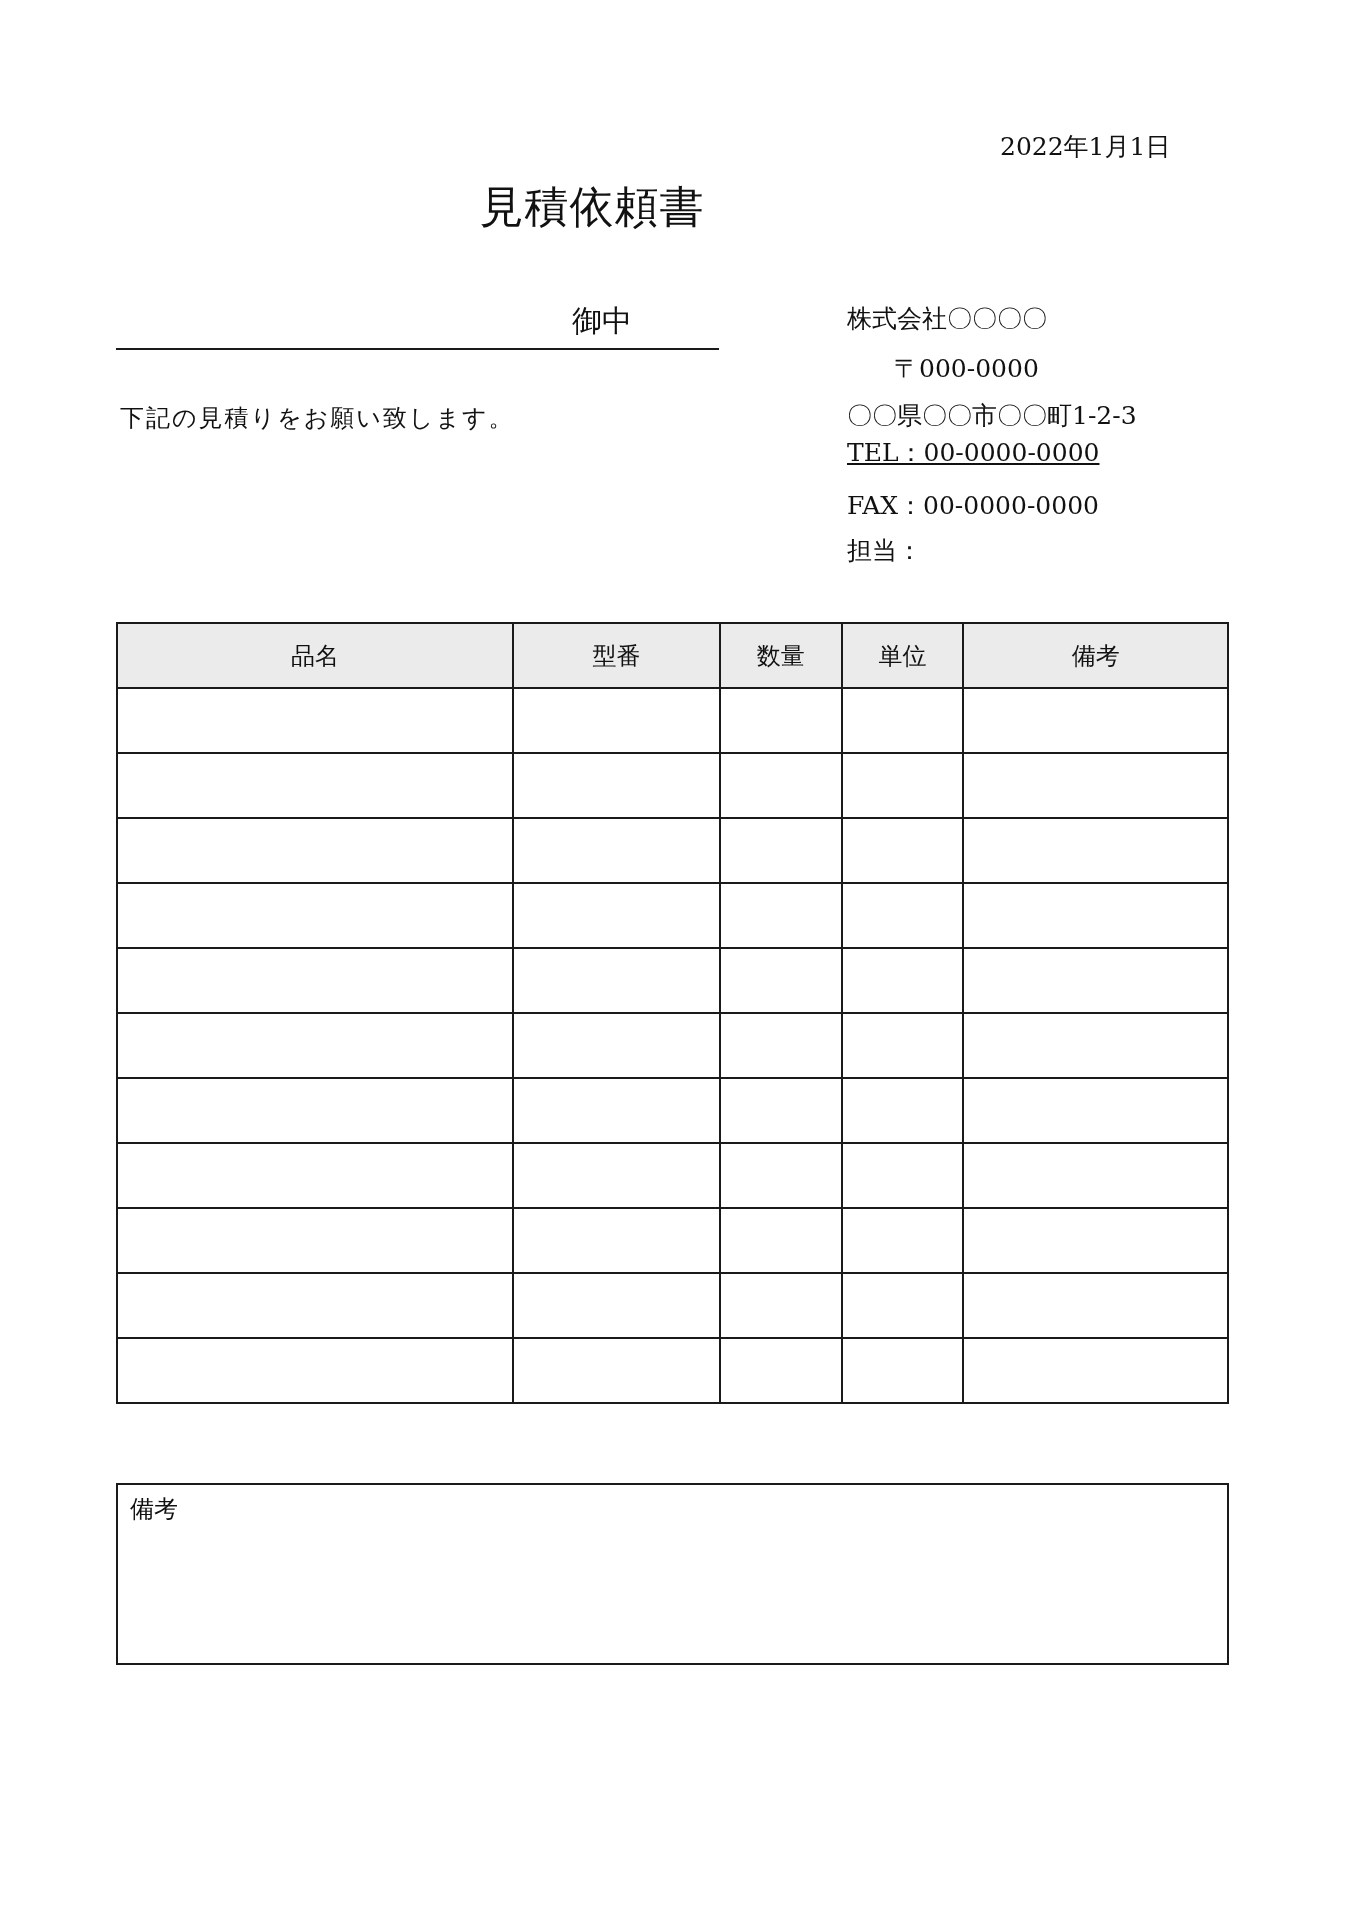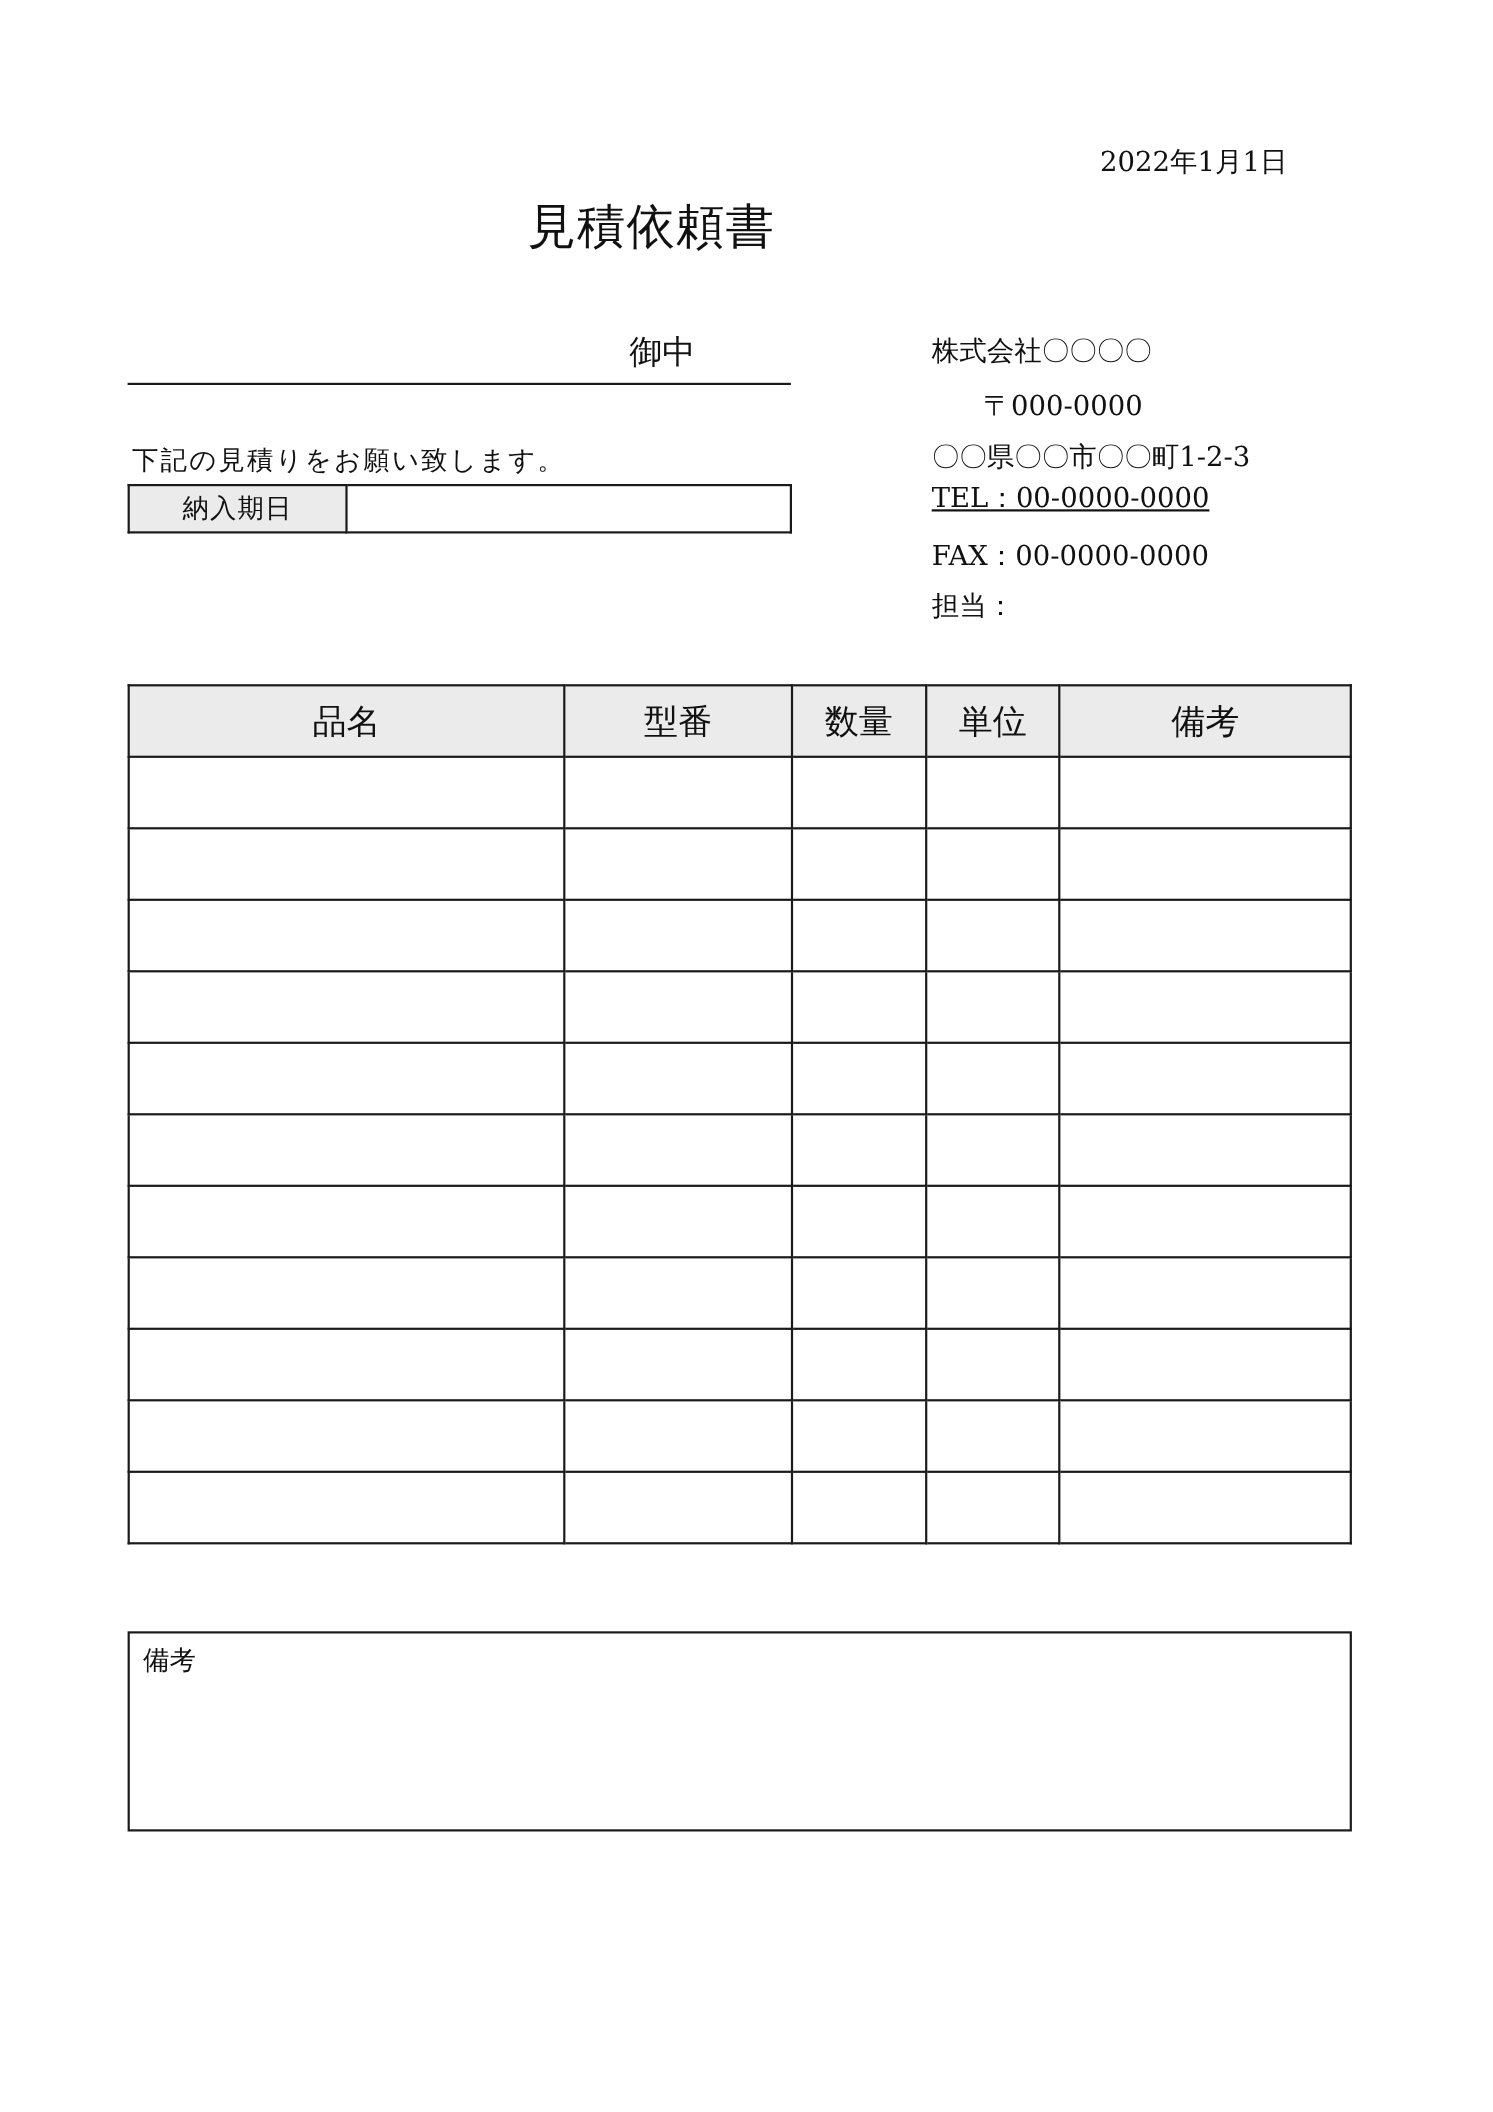--- a/index.html
+++ b/index.html
@@ -46,21 +46,21 @@
       font-size: 25px; line-height: 34px;
     }
     .items-table {
       left: 116px; top: 622px; width: 1113px;
     }
     .items-table th, .items-table td {
       border: 2px solid #1a1a1a; padding: 0;
     }
     .items-table th {
       height: 63px; background: #ebebeb; font-weight: normal;
-      font-size: 31px; text-align: center;
+      font-size: 24px; text-align: center;
     }
     .items-table td { height: 63px; }
     .remarks-box {
       left: 116px; top: 1483px; width: 1109px; height: 178px;
       border: 2px solid #1a1a1a;
     }
     .remarks-label {
       position: absolute; left: 12px; top: 8px; font-size: 24px; line-height: 32px;
     }
   </style>
@@ -70,24 +70,20 @@
 <div class="abs date">2022年1月1日</div>
 <div class="abs title">見積依頼書</div>
 
 <div class="abs recipient-line"></div>
 <div class="abs onchu">御中</div>
 
 <div class="abs request-text">下記の見積りをお願い致します。</div>
 
 <table class="abs info-table">
   <tbody>
-      <tr>
-    <td class="label">納入期日</td>
-    <td></td>
-  </tr>
 </tbody>
   </table>
 
 <div class="abs company">
   <div class="line" style="top:0px;">株式会社〇〇〇〇</div>
   <div class="line" style="top:50px;margin-left:47px;">〒000-0000</div>
   <div class="line" style="top:97px;">〇〇県〇〇市〇〇町1-2-3</div>
   <div class="line" style="top:134px;text-decoration:underline;">TEL：00-0000-0000</div>
   <div class="line" style="top:187px;">FAX：00-0000-0000</div>
   <div class="line" style="top:232px;">担当：</div>

